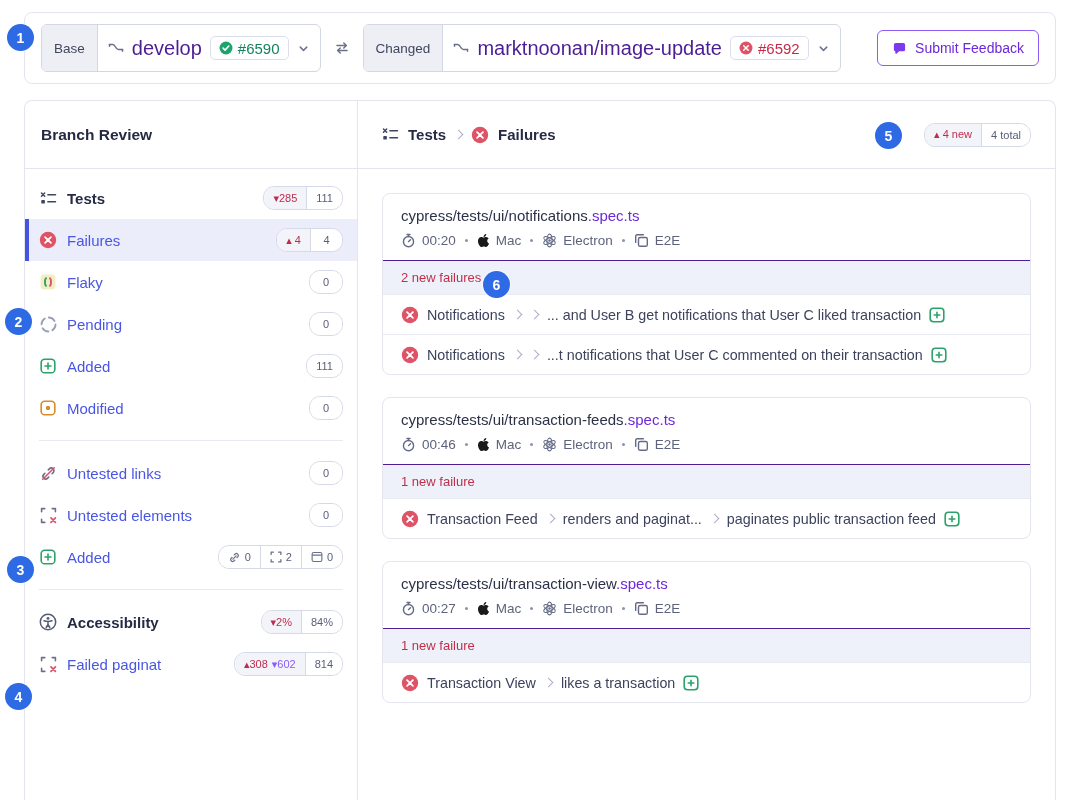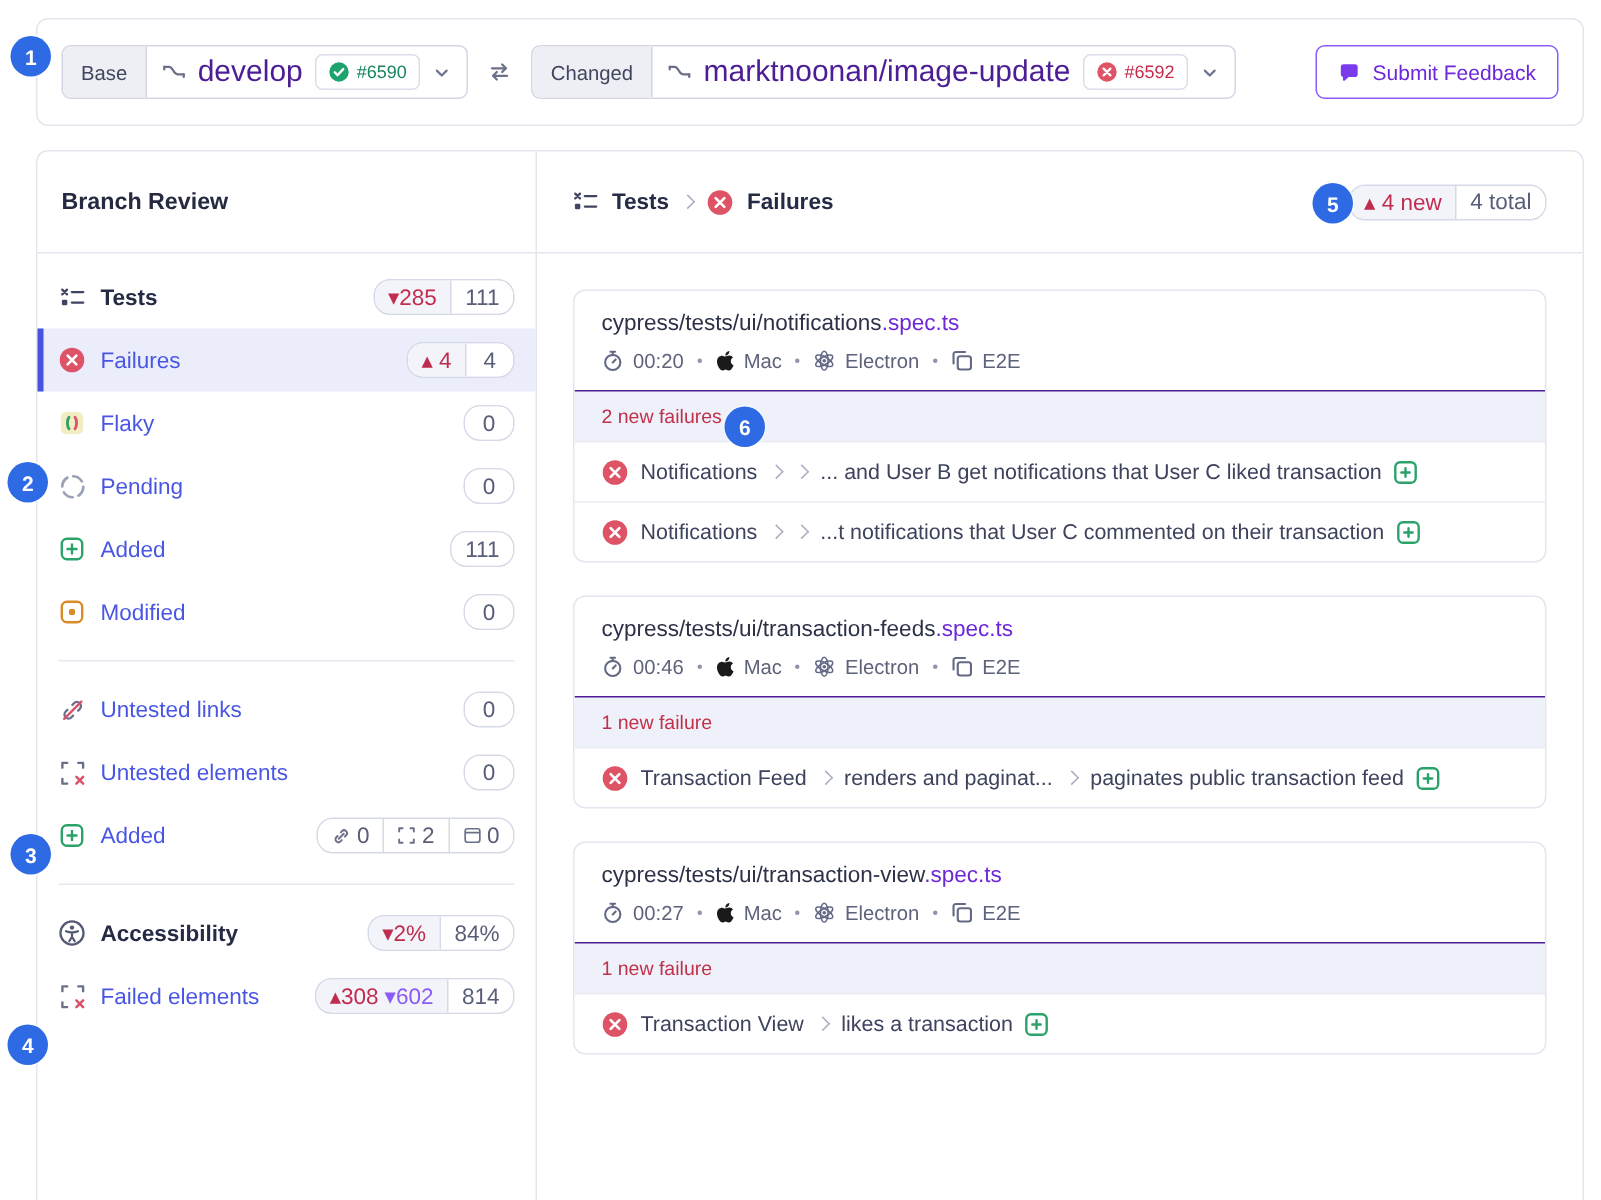--- a/index.html
+++ b/index.html
@@ -12,32 +12,32 @@
     color: #2c3148;
   }
 
   
   .topbar {
     position:absolute; left:24px; top:12px; width:1032px; height:72px;
     border:1px solid #e4e6ef; border-radius:8px; background:#fff;
     display:flex; align-items:center; padding:0 16px;
   }
   .branch-group {
-    display:inline-flex; align-items:stretch; height:36px;
+    display:inline-flex; align-items:stretch; height:48px;
     border:1px solid #d3d7e4; border-radius:6px; overflow:hidden; background:#fff; cursor:pointer;
   }
   .bg-label {
     display:flex; align-items:center; padding:0 12px; background:#edeff5;
     border-right:1px solid #d3d7e4; font-size:13.5px; color:#41465f;
   }
   .bg-main { display:flex; align-items:center; gap:8px; padding:0 10px; }
   .bg-branch { font-size:20px; color:#4c1d95; }
   .run-badge {
     display:inline-flex; align-items:center; gap:5px; height:24px; padding:0 8px;
-    border:1px solid #dadeea; border-radius:5px; font-size:12px; background:#fff;
+    border:1px solid #dadeea; border-radius:5px; font-size:15px; background:#fff;
   }
   .run-badge.green { color:#15845a; }
   .run-badge.red { color:#c62b49; }
   .swap { margin:0 12px; display:flex; align-items:center; cursor:pointer; }
   .feedback-btn {
     margin-left:auto; display:inline-flex; align-items:center; gap:8px; height:36px;
     padding:0 14px; border:1px solid #8b5cf6; border-radius:6px; background:#fff;
     color:#6d28d9; font-size:14px; cursor:pointer;
   }
 
@@ -59,21 +59,21 @@
   .srow.hdr .lbl { color:#262b45; font-weight:700; }
   .srow.sel { background:#ebedfb; }
   .srow.sel::before { content:""; position:absolute; left:0; top:0; bottom:0; width:4px; background:#4653df; }
   .sdiv { height:1px; background:#e8eaf1; margin:11px 14px; }
 
   
   .bdg {
     display:inline-flex; align-items:stretch; height:24px;
     border:1px solid #d6d9e7; border-radius:11px; overflow:hidden; background:#fff; flex-shrink:0;
   }
-  .bseg { display:flex; align-items:center; gap:4px; padding:0 9px; font-size:15px; color:#595e78; background:#fff; white-space:nowrap; }
+  .bseg { display:flex; align-items:center; gap:4px; padding:0 9px; font-size:11px; color:#595e78; background:#fff; white-space:nowrap; }
   .bseg.lt { background:#f3f4f9; }
   .bseg + .bseg { border-left:1px solid #d6d9e7; }
   .bseg.cnt { min-width:32px; justify-content:center; }
   .red { color:#c02c4e; }
   .grn { color:#8b5cf6; }
 
   
   .content { flex:1; display:flex; flex-direction:column; min-width:0; }
   .content-header {
     height:68px; flex-shrink:0; display:flex; align-items:center;
@@ -356,21 +356,21 @@
 
       <div class="srow">
         <span class="ic">
           <svg width="17" height="17" viewBox="0 0 16 16" fill="none" stroke-linecap="round" stroke-linejoin="round">
               <g stroke="#6a7089" stroke-width="1.5">
                 <path d="M1.5 4.5v-3h3M11.5 1.5h3v3M1.5 11.5v3h3"></path>
               </g>
               <path d="M10.3 10.3l4.2 4.2M14.5 10.3l-4.2 4.2" stroke="#d9536a" stroke-width="1.6"></path>
             </svg>
         </span>
-        <span class="lbl">Failed elements</span>
+        <span class="lbl">Failed paginat</span>
         <span class="bdg badges">
           <span class="bseg lt">
               <span class="red">▴308</span>
               <span class="grn">▾602</span>
             </span>
           <span class="bseg cnt">814</span>
         </span>
       </div>
 
     </div>

